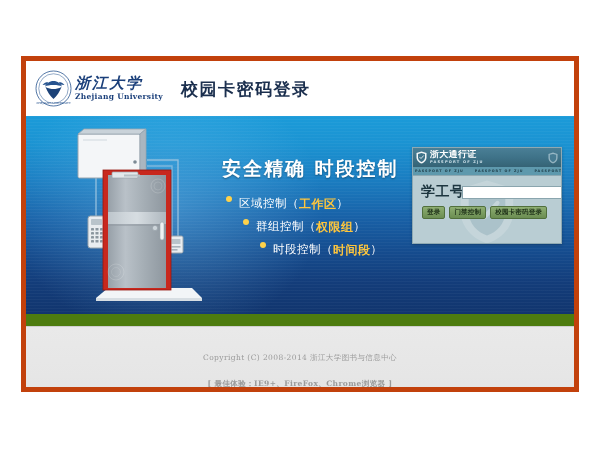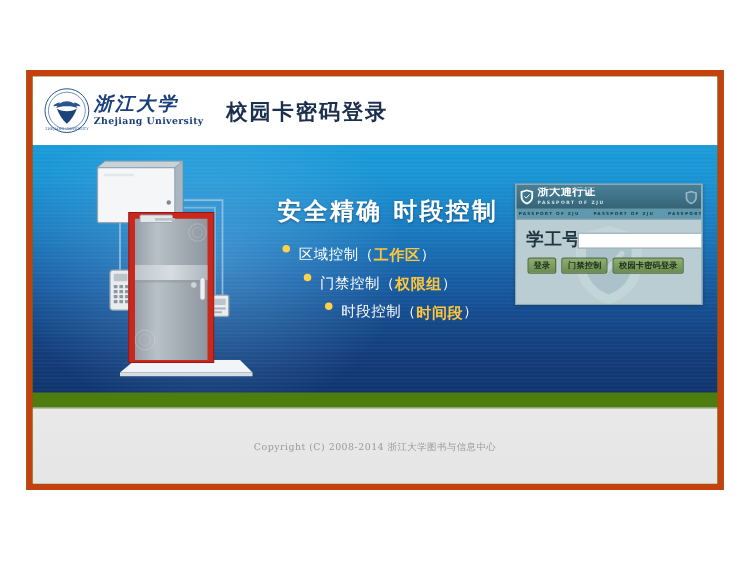--- a/index.html
+++ b/index.html
@@ -464,21 +464,21 @@
 
       <div class="bullets">
         <div class="bullet-row indent-0">
           <span class="bullet-dot"></span>
           <span class="bullet-main">区域控制（</span>
           <span class="bullet-accent">工作区</span>
           <span class="bullet-main">）</span>
         </div>
         <div class="bullet-row indent-1">
           <span class="bullet-dot"></span>
-          <span class="bullet-main">门禁控制（</span>
+          <span class="bullet-main">群组控制（</span>
           <span class="bullet-accent">权限组</span>
           <span class="bullet-main">）</span>
         </div>
         <div class="bullet-row indent-2">
           <span class="bullet-dot"></span>
           <span class="bullet-main">时段控制（</span>
           <span class="bullet-accent">时间段</span>
           <span class="bullet-main">）</span>
         </div>
       </div>
@@ -526,16 +526,17 @@
               <div class="lp-btn">门禁控制</div>
               <div class="lp-btn">校园卡密码登录</div>
             </div>
           </div>
         </div>
       </div>
     </div>
 
     <div class="footer">
       <div class="footer-line footer-copyright">Copyright (C) 2008-2014 浙江大学图书与信息中心</div>
+      <div class="footer-line footer-browsers">[ 最佳体验：IE9+、FireFox、Chrome浏览器 ]</div>
     </div>
 
   </div>
 </div>
 
 </body></html>

